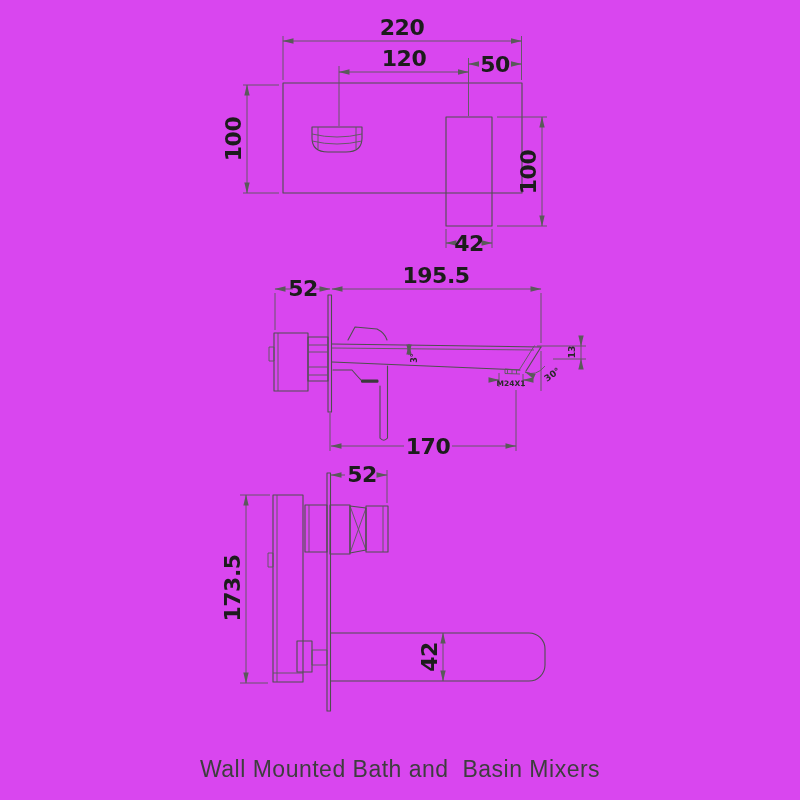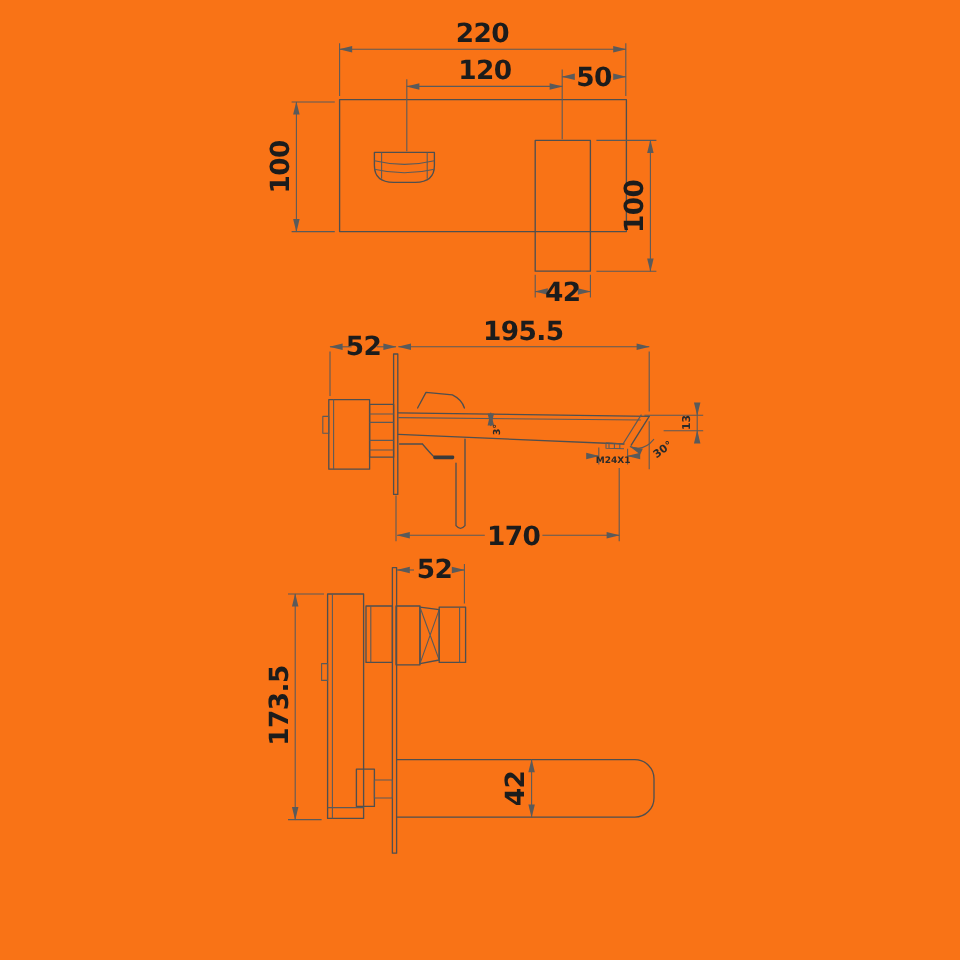--- a/index.html
+++ b/index.html
@@ -1,16 +1,16 @@
 <!DOCTYPE html>
 <html><head>
 <meta charset="utf-8">
 <style>
   html,body{margin:0;padding:0;background:#ffffff;}
-  .page{position:relative;width:800px;height:800px;background:#f97316;overflow:hidden;
+  .page{position:relative;width:800px;height:800px;background:#d946ef;overflow:hidden;
         font-family:"DejaVu Sans","Liberation Sans",sans-serif;}
   svg{position:absolute;left:0;top:0;}
   .geo{fill:none;stroke:#4f4f4f;stroke-width:1.1;stroke-linejoin:round;stroke-linecap:round;}
   .geo2{fill:none;stroke:#5a5a5a;stroke-width:0.9;stroke-linejoin:round;}
   .dim{fill:none;stroke:#5a5a5a;stroke-width:0.9;}
   .dimtxt{fill:#1c1c1c;font-size:22px;font-weight:700;letter-spacing:-0.5px;text-anchor:middle;}
   .smalltxt{fill:#2a2a2a;font-weight:700;text-anchor:middle;}
   .caption{position:absolute;left:0;top:756px;width:800px;text-align:center;
            font-family:"Liberation Sans","DejaVu Sans",sans-serif;
            font-size:23px;font-weight:400;color:#3e3e3e;letter-spacing:0.5px;white-space:pre;}
@@ -154,13 +154,14 @@
     <text class="dimtxt" x="362" y="482">52</text>
 
     <line class="dim" x1="246" y1="495" x2="246" y2="683" marker-start="url(#arrS)" marker-end="url(#arrE)"></line>
     <text class="dimtxt" transform="translate(240,588) rotate(-90)">173.5</text>
 
     <line class="dim" x1="443" y1="633" x2="443" y2="681" marker-start="url(#arrS)" marker-end="url(#arrE)"></line>
     <text class="dimtxt" transform="translate(437,657) rotate(-90)">42</text>
   </g>
 </svg>
 
+<div class="caption">Wall Mounted Bath and  Basin Mixers</div>
 </div>
 
 </body></html>

